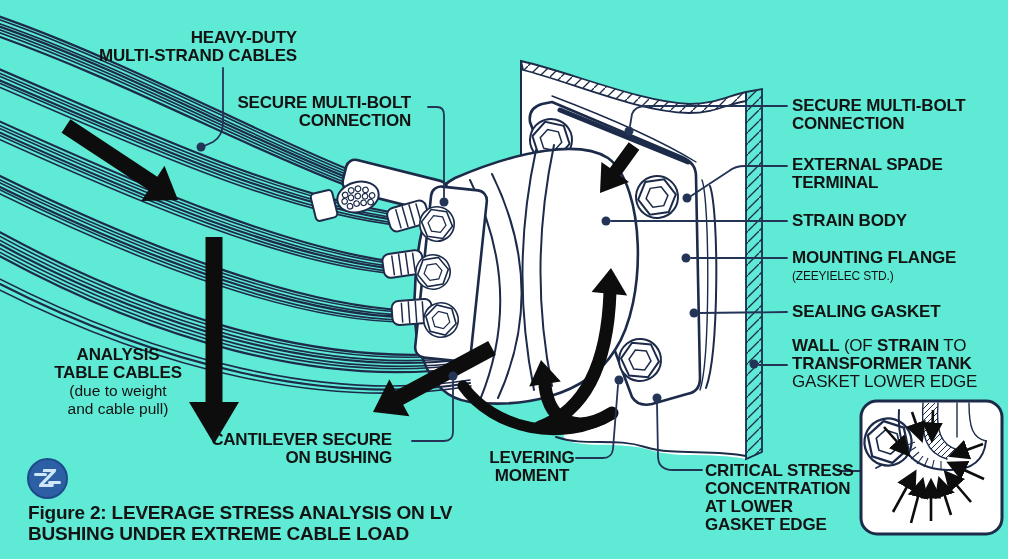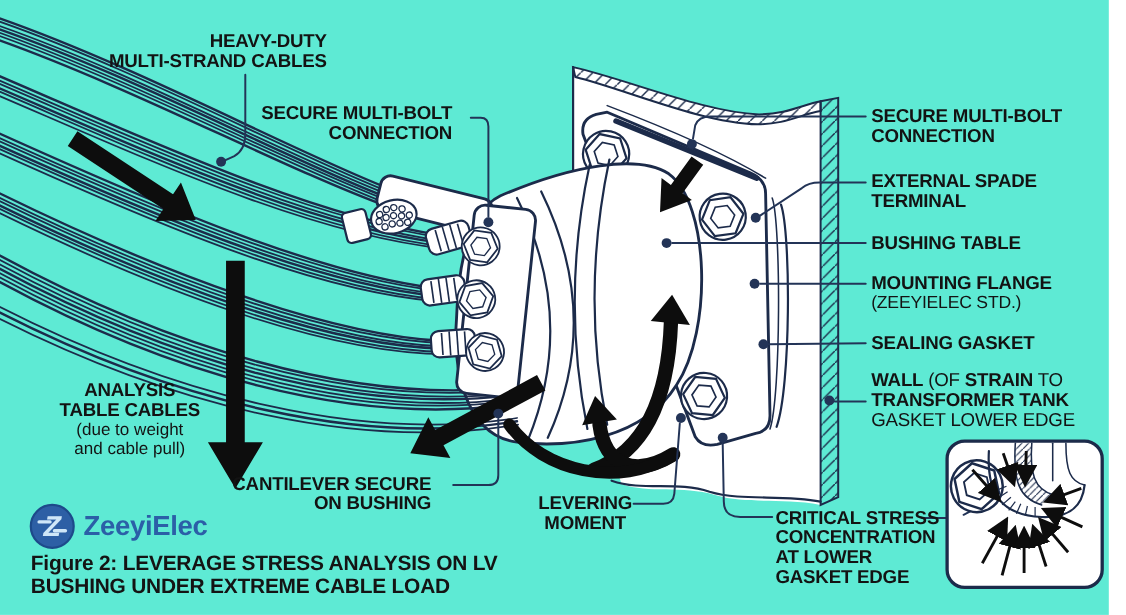--- a/index.html
+++ b/index.html
@@ -251,26 +251,26 @@
   <div>SECURE MULTI-BOLT</div>
   <div>CONNECTION</div>
 </div>
 
 <div class="lbl" style="left:792px;top:156px;">
   <div>EXTERNAL SPADE</div>
   <div>TERMINAL</div>
 </div>
 
 <div class="lbl" style="left:792px;top:212px;">
-  <div>BUSHING TABLE</div>
+  <div>STRAIN BODY</div>
 </div>
 
 <div class="lbl" style="left:792px;top:249px;">
   <div>MOUNTING FLANGE</div>
-  <div class="reg" style="font-size:16px;">(ZEEYIELEC STD.)</div>
+  <div class="reg" style="font-size:12px;">(ZEEYIELEC STD.)</div>
 </div>
 
 <div class="lbl" style="left:792px;top:303px;">
   <div>SEALING GASKET</div>
 </div>
 
 <div class="lbl" style="left:792px;top:337px;">
   <div><span>WALL</span><span class="reg"> (OF </span><span>STRAIN</span><span class="reg"> TO</span></div>
   <div>TRANSFORMER TANK</div>
   <div class="reg">GASKET LOWER EDGE</div>
@@ -299,21 +299,20 @@
   <div>AT LOWER</div>
   <div>GASKET EDGE</div>
 </div>
 
 <div class="logo">
   <div class="logo-circle">
     <div class="logo-bar1"></div>
     <span class="logo-z">Z</span>
     <div class="logo-bar2"></div>
   </div>
-  <span class="logo-text">ZeeyiElec</span>
 </div>
 
 <div class="caption">
   <div>Figure 2: LEVERAGE STRESS ANALYSIS ON LV</div>
   <div>BUSHING UNDER EXTREME CABLE LOAD</div>
 </div>
 
 </div>
 
 </body></html>

